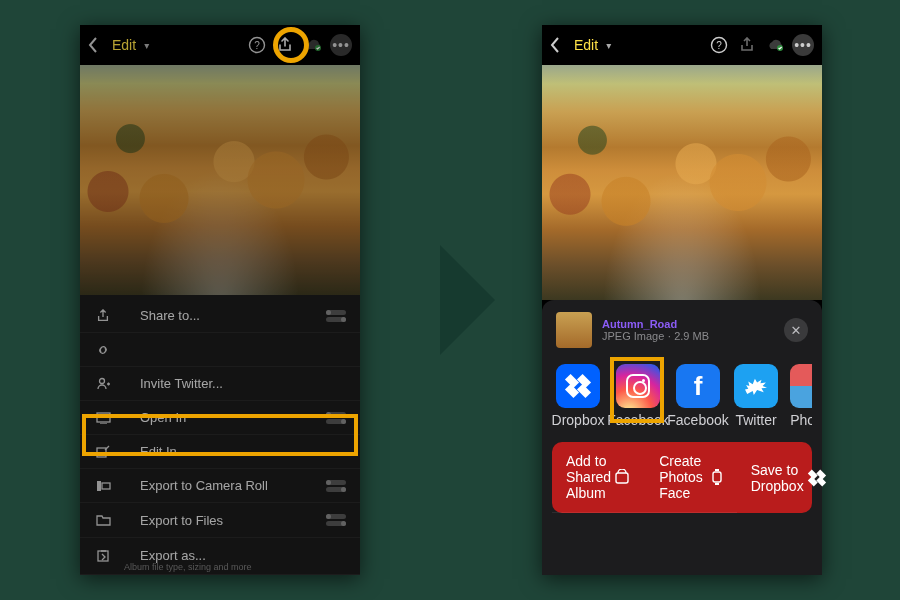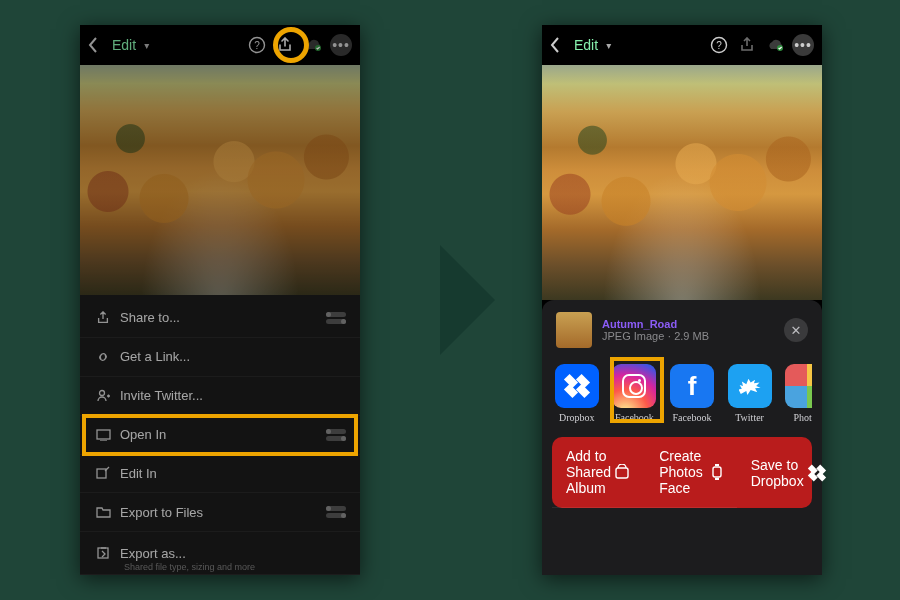--- a/index.html
+++ b/index.html
@@ -24,21 +24,21 @@
   
   .topbar {
     height: 40px;
     display: flex;
     align-items: center;
     padding: 0 8px;
     gap: 6px;
     color: #bbb;
   }
   .topbar .back { width: 18px; text-align: center; font-size: 18px; }
-  .topbar .title { font-size: 14px; color: #86efac; }
+  .topbar .title { font-size: 14px; color: #fde047; }
   .topbar .chev { font-size: 10px; margin-left: 2px; color: #aaa; }
   .topbar .spacer { flex: 1; }
   .topbar .ticon { width: 22px; height: 22px; display: flex; align-items: center; justify-content: center; font-size: 16px; color: #ccc; }
   .topbar .more { width: 22px; height: 22px; border-radius: 11px; background: #3a3a3a; display: flex; align-items: center; justify-content: center; font-size: 14px; letter-spacing: 1px; color: #ccc; }
 
   
   .ring {
     position: absolute;
     border: 5px solid #eda400;
     border-radius: 50%;
@@ -78,21 +78,21 @@
     background: #1b1b1b;
     display: flex;
     flex-direction: column;
     padding-top: 4px;
   }
   .row {
     display: flex;
     align-items: center;
     height: 40px;
     padding: 0 14px;
-    gap: 8px;
+    gap: 28px;
     color: #e5e5e5;
     font-size: 13px;
     border-bottom: 1px solid rgba(255,255,255,0.06);
     position: relative;
   }
   .row .ricon {
     width: 18px; height: 18px;
     display:flex; align-items:center; justify-content:center;
     color: #ccc; font-size: 14px;
   }
@@ -138,21 +138,21 @@
   .sheet-sub { color:#8a8a8d; font-size:11px; }
   .closex {
     margin-left:auto; width:24px; height:24px; border-radius:12px;
     background:#3a3a3c; color:#bcbcc0; display:flex; align-items:center; justify-content:center; font-size:13px;
   }
   .apps {
     display:flex; gap:12px; padding: 6px 2px 4px 2px; overflow:hidden;
   }
   .app { width:48px; display:flex; flex-direction:column; align-items:center; gap:4px; }
   .app .tile { width:44px; height:44px; border-radius:9px; display:flex; align-items:center; justify-content:center; }
-  .app .alabel { font-size:10px; color:#d0d0d4; text-align:left;font-family:Liberation Serif, serif; }
+  .app .alabel { font-size:14px; color:#d0d0d4; text-align:left; }
   .tile.dropbox { background:#0061ff; }
   .tile.instagram { background: radial-gradient(circle at 30% 110%, #fdf497 0%, #fd5949 40%, #d6249f 65%, #285AEB 95%); }
   .tile.facebook { background:#1877f2; color:#fff; font-weight:800; font-size:26px; font-family:Arial; }
   .tile.twitter { background:#1da1f2; }
   .tile.photos { background: conic-gradient(#f6c544 0 90deg,#7ac74f 90deg 180deg,#4aa3df 180deg 270deg,#e45a5a 270deg 360deg); }
   .ig-outline { width:24px; height:24px; border:2.2px solid #fff; border-radius:7px; position:relative; }
   .ig-outline::before { content:""; position:absolute; width:10px; height:10px; border:2.2px solid #fff; border-radius:50%; left:5px; top:5px; }
   .ig-outline::after { content:""; position:absolute; width:3px; height:3px; background:#fff; border-radius:50%; right:3px; top:3px; }
   .dbx { width:26px; height:20px; position:relative; }
   .dbx span { position:absolute; width:12px; height:8px; background:#fff; transform:rotate(45deg); }
@@ -239,21 +239,20 @@
           <span></span>
           <span></span>
         </div>
     </div>
     <div class="row">
       <div class="ricon">
           <svg width="14" height="14" viewBox="0 0 14 14">
             <path d="M5 9a3 3 0 0 1 0-4l1-1a3 3 0 0 1 4 4 M9 5a3 3 0 0 1 0 4l-1 1a3 3 0 0 1-4-4" stroke="#ccc" stroke-width="1.3" fill="none"></path>
           </svg>
         </div>
-      <div class="rlabel">Get a Link...</div>
     </div>
     <div class="row">
       <div class="ricon">
           <svg width="15" height="15" viewBox="0 0 15 15">
             <circle cx="6" cy="5" r="2.5" stroke="#ccc" stroke-width="1.3" fill="none"></circle>
             <path d="M2 13a4 4 0 0 1 8 0 M11 8h3 M12.5 6.5v3" stroke="#ccc" stroke-width="1.3" fill="none"></path>
           </svg>
         </div>
       <div class="rlabel">Invite Twitter...</div>
     </div>
@@ -275,38 +274,51 @@
           <svg width="14" height="14" viewBox="0 0 14 14">
             <rect x="1" y="3" width="9" height="9" stroke="#ccc" stroke-width="1.3" fill="none"></rect>
             <path d="M9 5l4-4" stroke="#ccc" stroke-width="1.3"></path>
           </svg>
         </div>
       <div class="rlabel">Edit In</div>
     </div>
     <div class="row">
       <div class="ricon">
           <svg width="15" height="12" viewBox="0 0 15 12">
+            <rect x="1" y="1" width="4" height="10" fill="#ccc"></rect>
+            <rect x="6" y="3" width="8" height="6" stroke="#ccc" stroke-width="1.3" fill="none"></rect>
+          </svg>
+        </div>
+      <div class="rlabel">Export to Camera Roll</div>
+      <div class="toggle">
+          <span></span>
+          <span></span>
+        </div>
+    </div>
+    <div class="row">
+      <div class="ricon">
+          <svg width="15" height="12" viewBox="0 0 15 12">
             <path d="M1 2h5l1 2h7v7H1z" stroke="#ccc" stroke-width="1.3" fill="none"></path>
           </svg>
         </div>
       <div class="rlabel">Export to Files</div>
       <div class="toggle">
           <span></span>
           <span></span>
         </div>
     </div>
     <div class="row tall">
       <div class="ricon">
           <svg width="14" height="14" viewBox="0 0 14 14">
             <rect x="2" y="2" width="10" height="10" stroke="#ccc" stroke-width="1.3" fill="none"></rect>
             <path d="M6 5l3 3-3 3 M5 2l5 0" stroke="#ccc" stroke-width="1.3" fill="none"></path>
           </svg>
         </div>
       <div class="rlabel">Export as...</div>
-      <div class="rsub">Shared file type, sizing and more</div>
+      <div class="rsub">Album file type, sizing and more</div>
     </div>
   </div>
 
   <div class="dim"></div>
 
   <div class="ring" style="width:36px;height:36px;left:193px;top:2px;"></div>
   <div class="rect-hi" style="left:2px; top:389px; width:276px; height:42px;"></div>
 </div>
 
 <div class="phone right">

